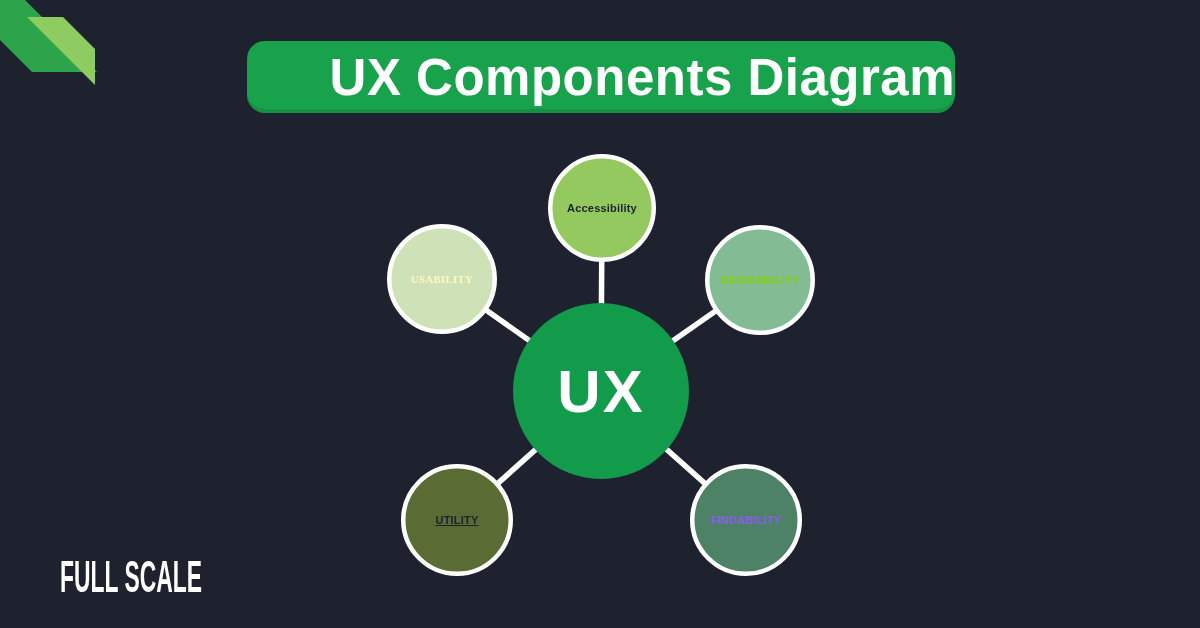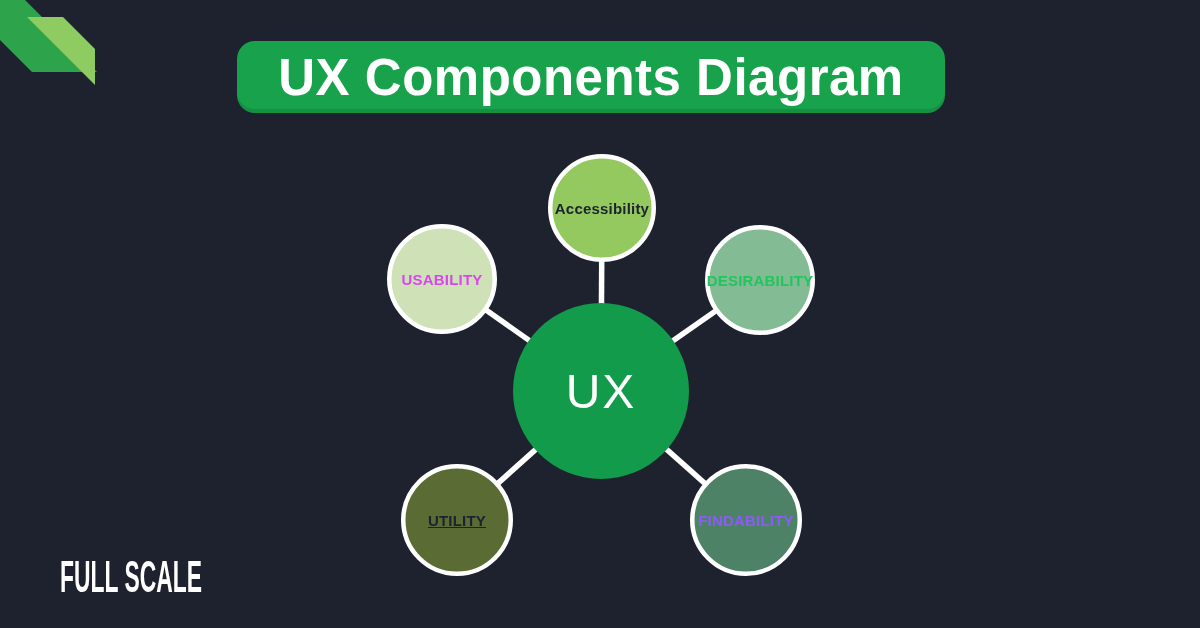--- a/index.html
+++ b/index.html
@@ -6,47 +6,47 @@
   .stage{
     position:relative;
     width:1200px;height:628px;
     background:#1e222e;
     overflow:hidden;
     font-family:"Liberation Sans", sans-serif;
   }
   .stage svg{position:absolute;left:0;top:0;}
   .title-banner{
     position:absolute;
-    left:237px;top:41px;width:708px;height:72px;
+    left:247px;top:41px;width:708px;height:72px;
     border-radius:18px;
-    display:flex;align-items:center;justify-content:center;
+    display:flex;align-items:center;justify-content:flex-end;
     box-shadow:inset 0 -4px 0 rgba(0,0,0,.10);
   }
   .title-banner .title-text{
     color:#ffffff;
     font-size:51px;
     font-weight:bold;
     letter-spacing:.5px;
     white-space:nowrap;
   }
   .node-label{
     position:absolute;
     display:flex;align-items:center;justify-content:center;
     text-align:center;
     font-weight:bold;
-    font-size:15px;
+    font-size:11px;
     letter-spacing:.2px;
     pointer-events:none;
   }
   .center-label{
     position:absolute;
     display:flex;align-items:center;justify-content:center;
     color:#ffffff;
-    font-weight:normal;
-    font-size:48px;
+    font-weight:bold;
+    font-size:60px;
     letter-spacing:2px;
     pointer-events:none;
   }
   .logo{
     position:absolute;
     left:60px;top:552px;
     color:#ffffff;
     font-weight:bold;
     font-size:44px;
     letter-spacing:0px;
@@ -79,21 +79,21 @@
       <circle cx="746" cy="520" r="53.75" fill="#4e8266" stroke="#ffffff" stroke-width="4.5"></circle>
     </svg>
 
   <div class="title-banner" style="background: rgb(24, 162, 75);">
     <div class="title-text" style="color: rgb(255, 255, 255);">UX Components Diagram</div>
   </div>
 
   <div id="labels">
       <div class="center-label" style="left: 513px; top: 303px; height: 176px; width: 176px; color: rgb(255, 255, 255);">UX</div>
       <div class="node-label" style="left: 548px; top: 154px; height: 108px; width: 108px; color: rgb(28, 34, 46);">Accessibility</div>
-      <div class="node-label" style="left: 387px; top: 224px; height: 110px; width: 110px; color: #d946ef;">USABILITY</div>
-      <div class="node-label" style="left: 705px; top: 225px; height: 110px; width: 110px; color: #22c55e;">DESIRABILITY</div>
+      <div class="node-label" style="left: 387px; top: 224px; height: 110px; width: 110px; color: #fef9c3; font-family: Liberation Serif, serif;">USABILITY</div>
+      <div class="node-label" style="left: 705px; top: 225px; height: 110px; width: 110px; color: #84cc16;">DESIRABILITY</div>
       <div class="node-label" style="left: 401px; top: 464px; height: 112px; width: 112px; color: rgb(28, 34, 46); text-decoration: underline;">UTILITY</div>
       <div class="node-label" style="left: 690px; top: 464px; height: 112px; width: 112px; color: #8b5cf6;">FINDABILITY</div>
     </div>
 
   <div class="logo" style="color: rgb(255, 255, 255);">FULL SCALE</div>
 
 </div>
 
 </body></html>

